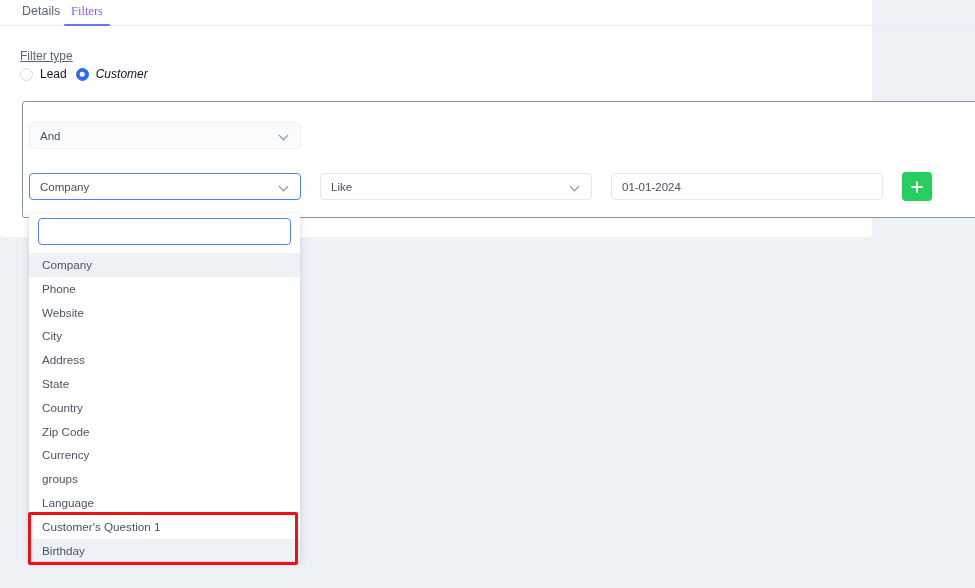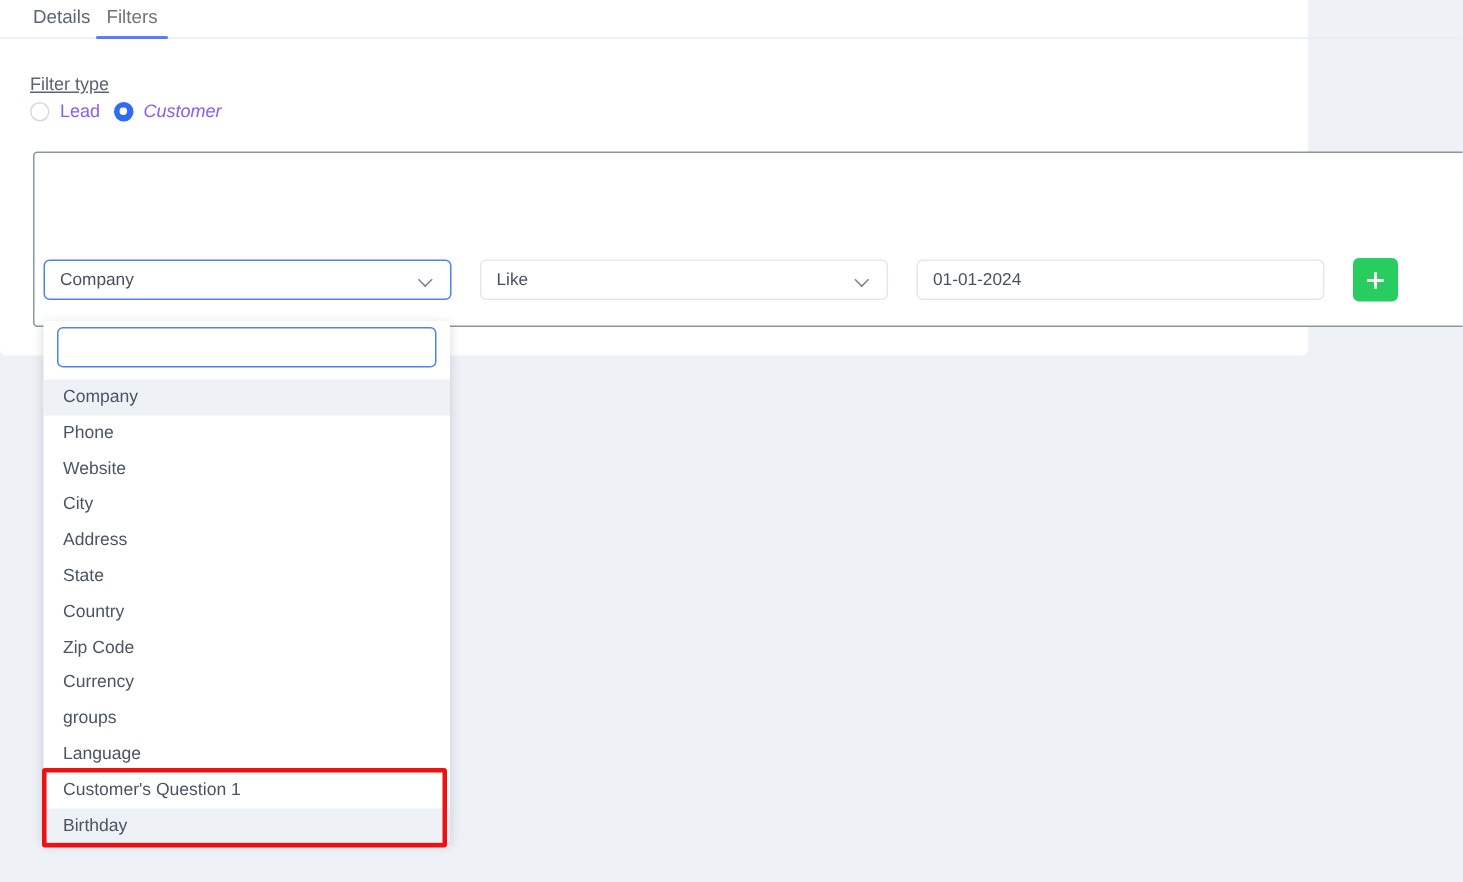--- a/index.html
+++ b/index.html
@@ -26,21 +26,21 @@
     width: 975px; height: 26px;
     border-bottom: 1px solid #e9edf3;
   }
   .tab {
     position: absolute; top: 0; height: 26px;
     font-size: 12.5px; color: #5a6472;
     line-height: 22px; cursor: pointer;
     padding: 0 2px;
   }
   .tab.details { left: 20px; }
-  .tab.filters { left: 69px; color: #737373; }
+  .tab.filters { left: 69px; color: #8b5cf6; font-family: Liberation Serif, serif; }
   .tab.filters::after {
     content: ""; position: absolute;
     left: -5px; right: -5px; bottom: 0; height: 2px;
     background: #5a7cf5; border-radius: 2px;
   }
 
   
   .ftype-label {
     position: absolute; left: 20px; top: 49px;
     font-size: 12px; color: #5a6472; text-decoration: underline;
@@ -55,21 +55,21 @@
     width: 13px; height: 13px; border-radius: 50%;
     border: 1.4px solid #d3d9e3; background: #fff;
     display: inline-block; position: relative;
   }
   .rdot.on { border-color: #2f6bf5; background: #2f6bf5; }
   .rdot.on::after {
     content: ""; position: absolute;
     left: 50%; top: 50%; transform: translate(-50%,-50%);
     width: 4.6px; height: 4.6px; border-radius: 50%; background: #fff;
   }
-  .rlabel { font-size: 12px; color: #8b5cf6; margin-left: 7px; }
+  .rlabel { font-size: 12px; color: #0f172a; margin-left: 7px; }
 
   
   .filter-box {
     position: absolute; left: 22px; top: 101px;
     width: 1000px; height: 117px;
     border: 1px solid #8c95a4;
     border-radius: 3px;
     background: #fff;
   }
 
@@ -176,20 +176,24 @@
         <span class="rlabel">Lead</span>
       </label>
       <label class="radio-opt">
         <span class="rdot on"></span>
         <span class="rlabel">Customer</span>
       </label>
     </div>
 
     <div class="filter-box"></div>
 
+    <div class="ctl sel-and">
+      <span class="val">And</span>
+      <span class="chev"></span>
+    </div>
 
     <div class="ctl sel-field">
       <span class="val">Company</span>
       <span class="chev"></span>
     </div>
 
     <div class="ctl sel-op">
       <span class="val">Like</span>
       <span class="chev"></span>
     </div>

